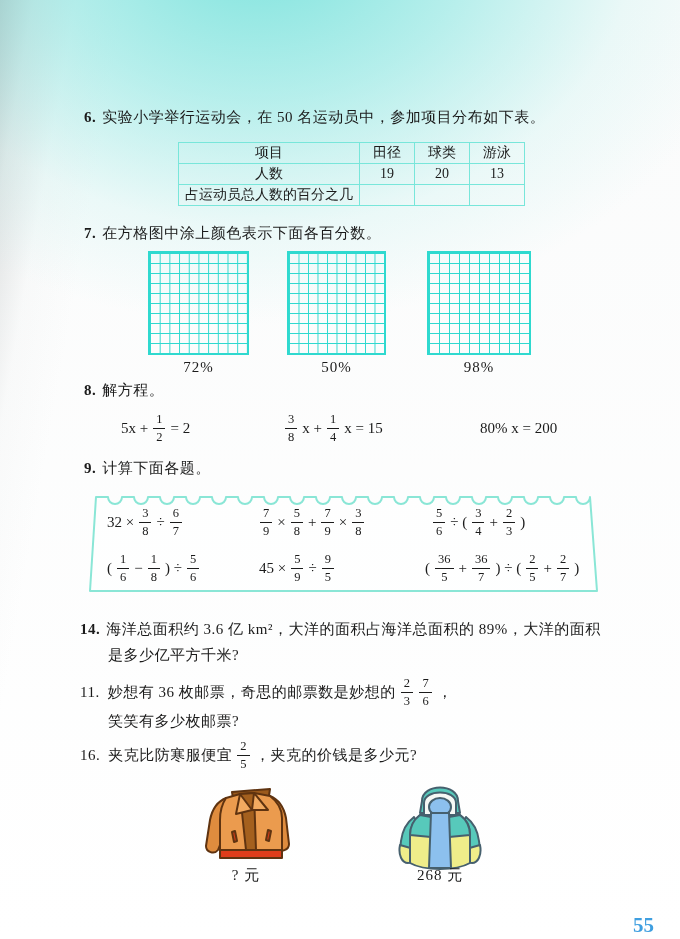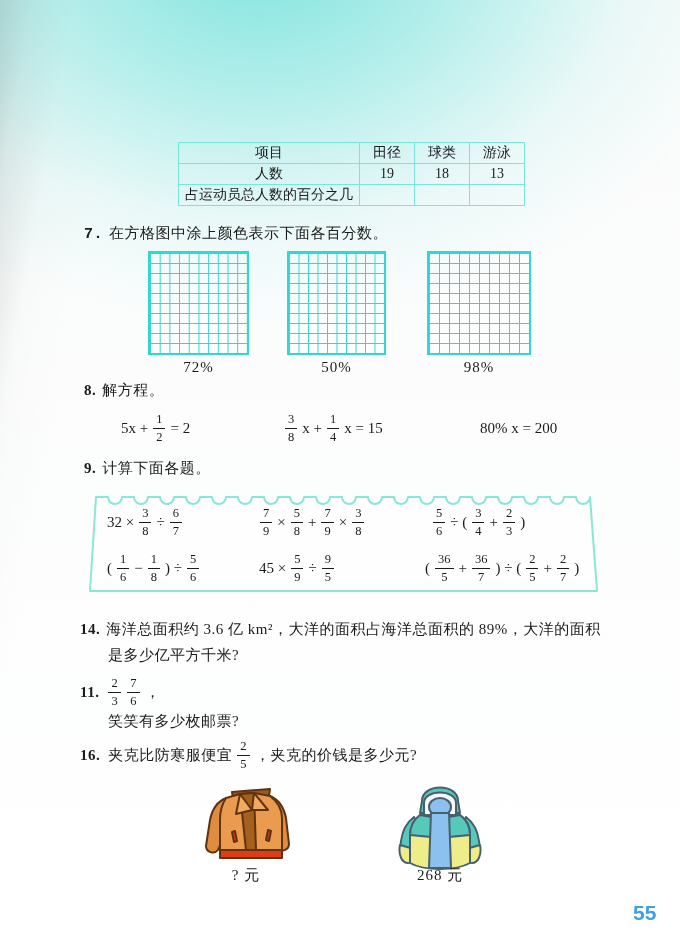--- a/index.html
+++ b/index.html
@@ -26,54 +26,57 @@
     background-size:10% 10%;
   }
   .glabel{font-size:15px;text-align:center;letter-spacing:1px;}
   
   .expr{display:flex;align-items:center;font-size:15px;white-space:nowrap;}
   .tok{margin:0 2px;white-space:pre;}
   .frac{display:inline-flex;flex-direction:column;align-items:center;line-height:1;margin:0 3px;vertical-align:middle;}
   .frac .fn{font-size:12.5px;padding:0 3px 2.5px;border-bottom:1.3px solid #1b1b1b;}
   .frac .fd{font-size:12.5px;padding-top:2.5px;}
   .inlexpr{display:flex;align-items:center;font-size:15px;letter-spacing:0.5px;white-space:nowrap;}
-  .pnum2{font-weight:bold;margin-right:6px;}
+  .pnum2{font-weight:normal;margin-right:6px;}
   .cont{font-size:15px;letter-spacing:0.5px;white-space:nowrap;text-align:right;}
-  .pagenum{font-family:Liberation Sans, sans-serif;font-size:21px;font-weight:bold;}
+  .pagenum{font-family:Liberation Serif, serif;font-size:21px;font-weight:bold;margin-top:12px;}
   .jlabel{font-size:15px;text-align:center;letter-spacing:1px;}
 </style>
 </head>
 <body>
 
 <div class="page">
 
+  <div class="abs prob" style="left:84px;top:108px;">
+    <span class="pnum">6.</span><span>实验小学举行运动会，在 50 名运动员中，参加项目分布如下表。</span>
+  </div>
   <table class="t6 abs" style="left:178px;top:142px;">
     <tbody>
         <tr>
       <td style="width:172px;">项目</td>
       <td style="width:46px;">田径</td>
       <td style="width:46px;">球类</td>
       <td style="width:46px;">游泳</td>
     </tr>
     <tr>
       <td>人数</td>
       <td>19</td>
-      <td>18</td>
+      <td>20</td>
       <td>13</td>
     </tr>
     <tr>
       <td>占运动员总人数的百分之几</td>
       <td></td>
       <td></td>
       <td></td>
     </tr>
   </tbody>
     </table>
 
-  <div class="abs prob" style="left:84px;top:224px;font-family:Liberation Mono, monospace;">
+  <div class="abs prob" style="left:84px;top:224px;">
     <span class="pnum">7.</span><span>在方格图中涂上颜色表示下面各百分数。</span>
   </div>
   <div class="abs pgrid" style="left:148px;top:251px;width:101px;height:104px;"></div>
   <div class="abs pgrid" style="left:287px;top:251px;width:99px;height:104px;"></div>
   <div class="abs pgrid" style="left:427px;top:251px;width:104px;height:104px;"></div>
   <div class="abs glabel" style="left:148px;top:359px;width:101px;">72%</div>
   <div class="abs glabel" style="left:287px;top:359px;width:99px;">50%</div>
   <div class="abs glabel" style="left:427px;top:359px;width:104px;">98%</div>
 
   <div class="abs prob" style="left:84px;top:381px;">
@@ -215,20 +218,21 @@
   </div>
 
   <div class="abs prob" style="left:80px;top:620px;">
     <span class="pnum">14.</span><span>海洋总面积约 3.6 亿 km²，大洋的面积占海洋总面积的 89%，大洋的面积</span>
   </div>
   <div class="abs cont" style="left:108px;top:646px;">是多少亿平方千米?</div>
 
   <div class="abs inlexpr" style="left:80px;top:674px;height:36px;">
     <span class="pnum2">11.</span>
       <span class="expr" style="display:inline-flex;">
+        <span class="tok">妙想有 36 枚邮票，奇思的邮票数是妙想的</span>
         <span class="frac">
           <span class="fn">2</span>
           <span class="fd">3</span>
         </span>
         <span class="frac">
           <span class="fn">7</span>
           <span class="fd">6</span>
         </span>
         <span class="tok">，</span>
       </span>

